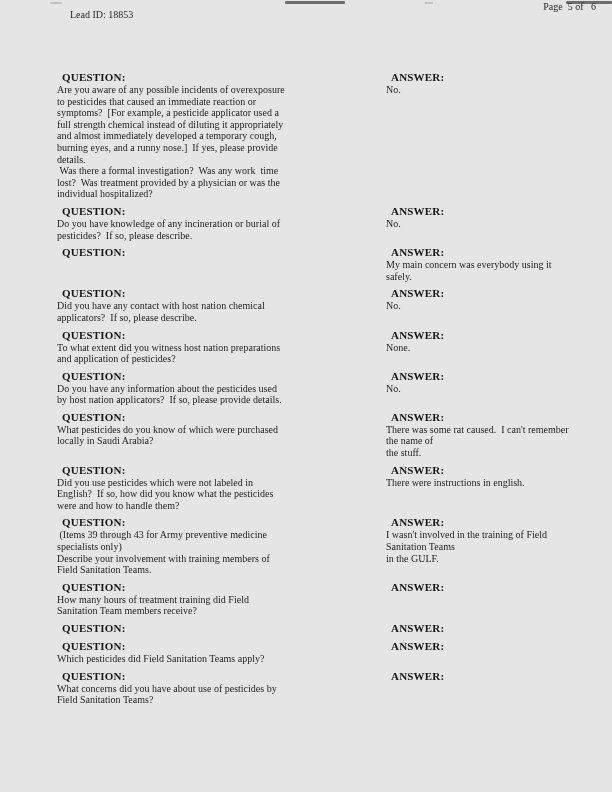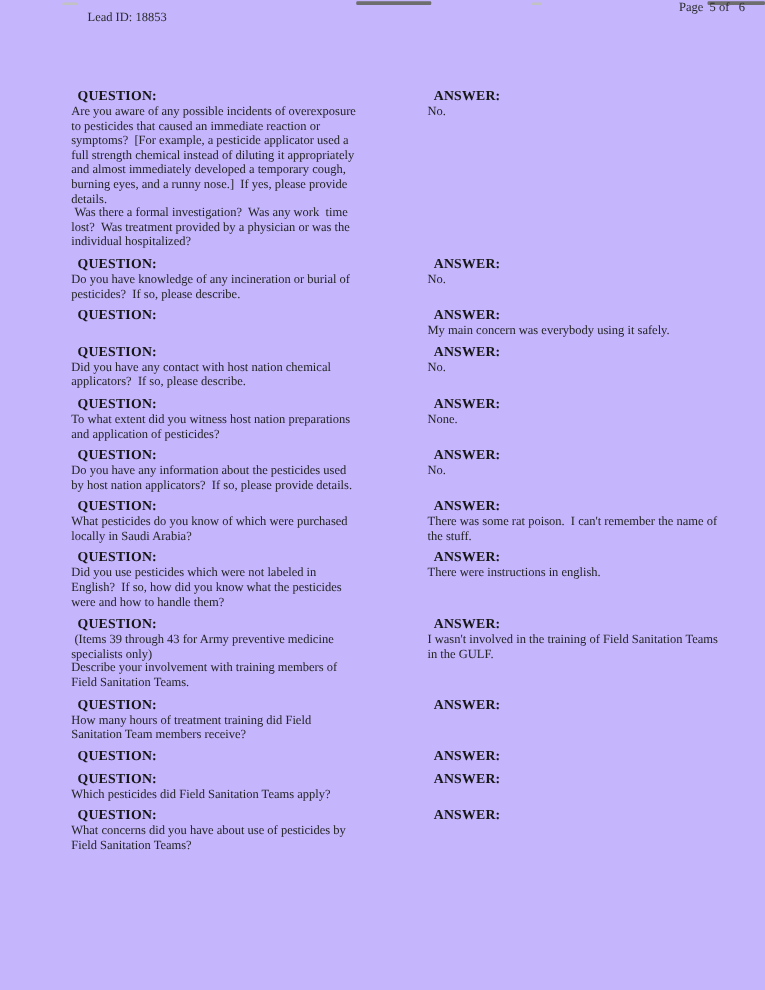--- a/index.html
+++ b/index.html
@@ -4,21 +4,21 @@
 <style>
   html, body {
     margin: 0;
     padding: 0;
     background: #ffffff;
   }
   .page {
     position: relative;
     width: 612px;
     height: 792px;
-    background: #c4b5fd;
+    background: #e5e5e5;
     font-family: "Liberation Serif", serif;
     color: #222222;
     overflow: hidden;
   }
   .scan-bar {
     position: absolute;
     background: #6e6e6e;
     border-radius: 1px;
   }
   .bar-center { left: 285px; top: 1px; width: 60px; height: 3px; }
@@ -48,20 +48,21 @@
   .content {
     position: absolute;
     left: 57px;
     top: 71px;
     width: 520px;
   }
   .row {
     display: grid;
     grid-template-columns: 246px 1fr;
     margin-top: 5px;
+    gap: 44px;
   }
   .row:first-child { margin-top: 0; }
   .qa-label {
     font-weight: bold;
     font-size: 11px;
     line-height: 13px;
     padding-left: 5px;
     color: #161616;
     letter-spacing: 0.2px;
   }
@@ -167,21 +168,21 @@
     </div>
 
     <div class="row">
       <div class="qcol">
         <div class="qa-label">QUESTION:</div>
         <div class="qa-text">What pesticides do you know of which were purchased
 locally in Saudi Arabia?</div>
       </div>
       <div class="acol">
         <div class="qa-label">ANSWER:</div>
-        <div class="qa-text">There was some rat poison.  I can't remember the name of
+        <div class="qa-text">There was some rat caused.  I can't remember the name of
 the stuff.</div>
       </div>
     </div>
 
     <div class="row">
       <div class="qcol">
         <div class="qa-label">QUESTION:</div>
         <div class="qa-text">Did you use pesticides which were not labeled in
 English?  If so, how did you know what the pesticides
 were and how to handle them?</div>

